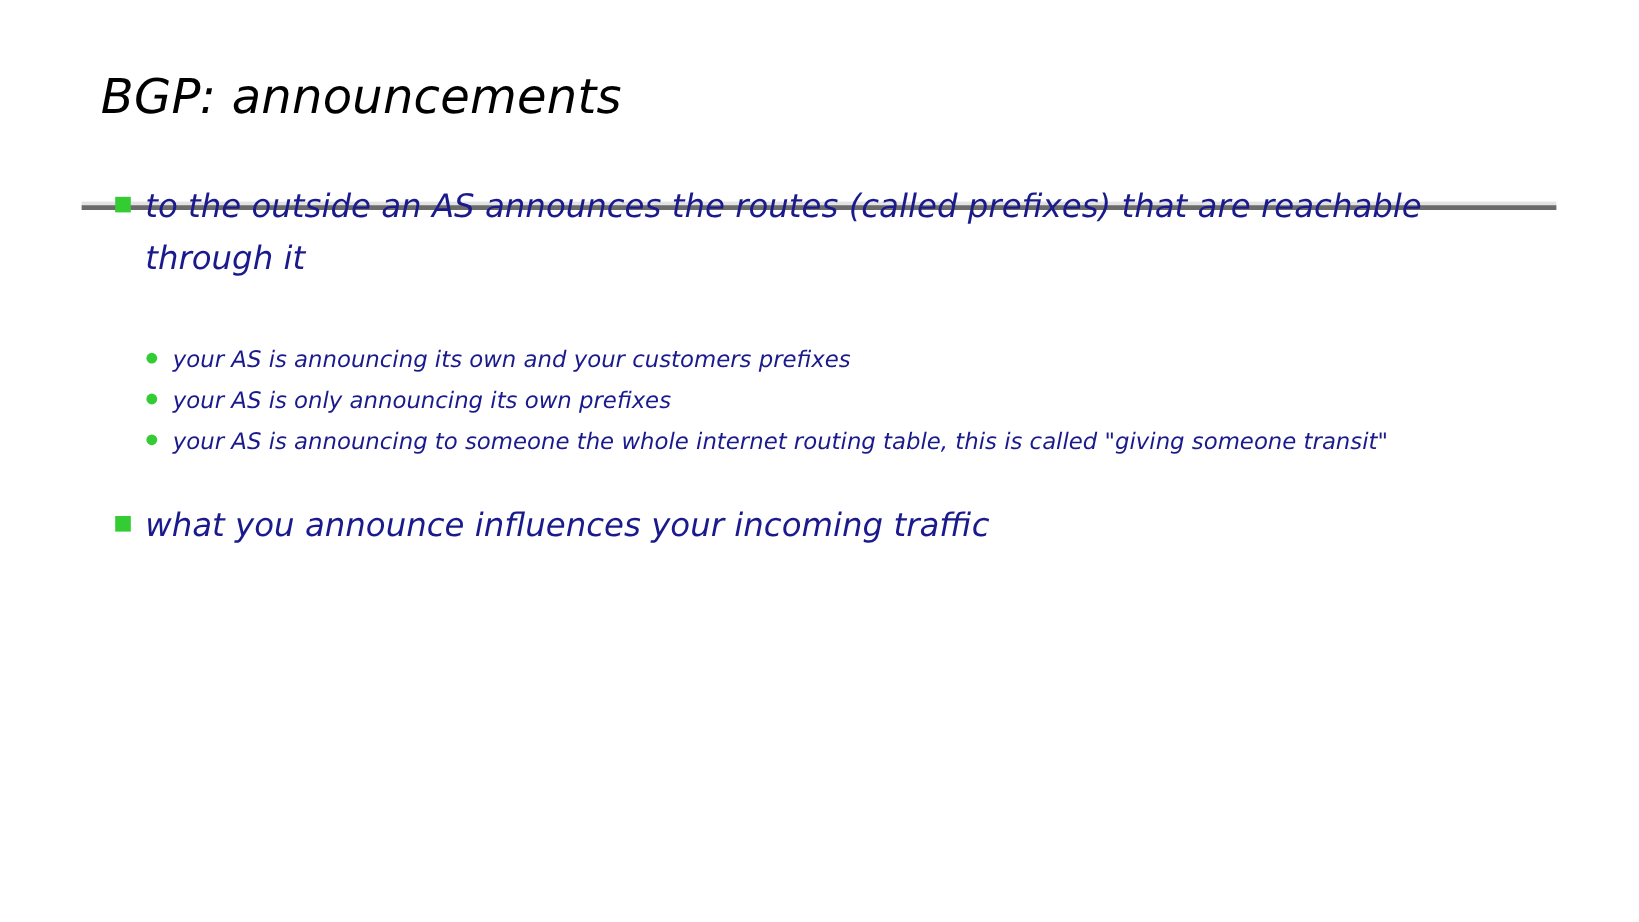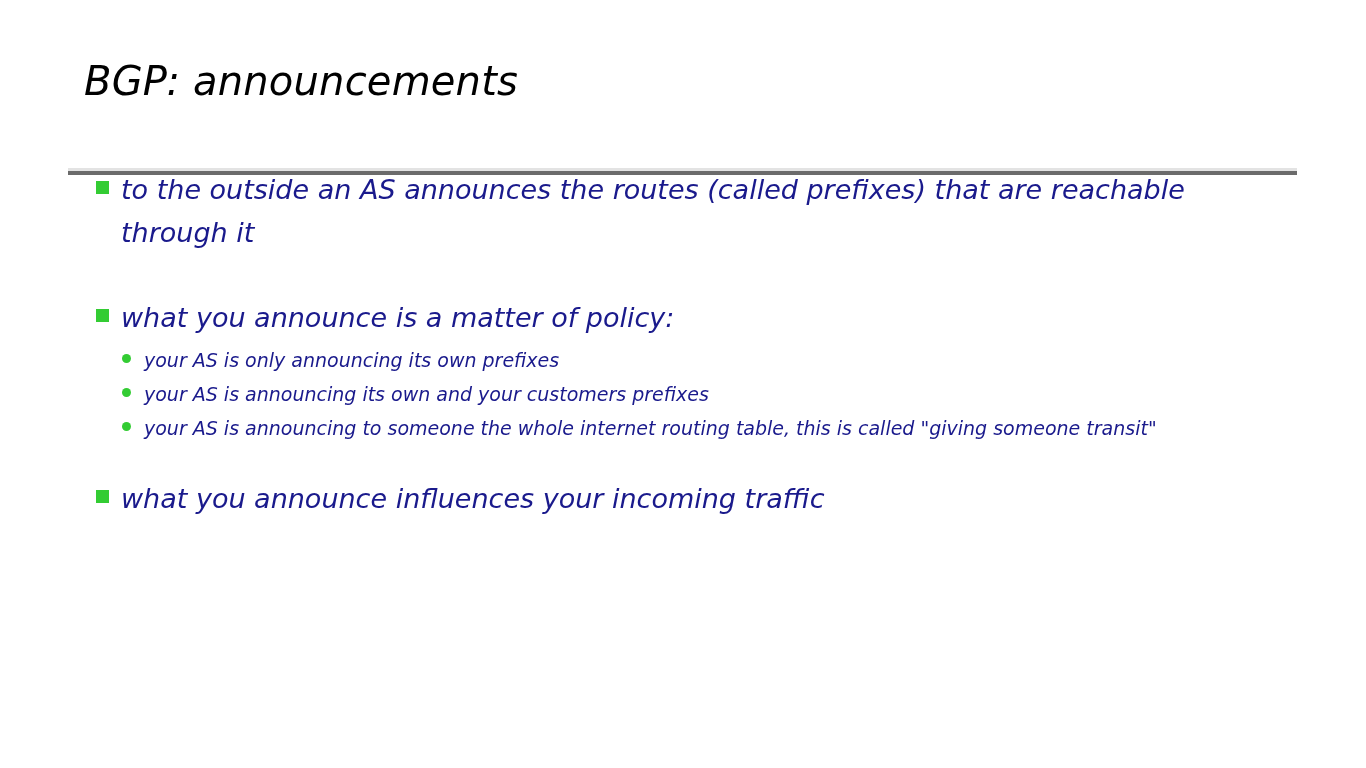--- a/index.html
+++ b/index.html
@@ -60,21 +60,21 @@
     left: 0; top: 3px;
     width: 100%;
     height: 4px;
     background: #6b6b6b;
   }
 
   
   .body-block {
     position: absolute;
     left: 0;
-    top: 168px;
+    top: 151px;
     width: 1264px;
   }
 
   .l1-item {
     position: relative;
     padding-left: 121px;
     margin-bottom: 0;
   }
   .l1-item .sq-bullet {
     position: absolute;
@@ -134,33 +134,29 @@
 
   <div class="body-block">
 
     <div class="l1-item">
       <span class="sq-bullet"></span>
       <div class="l1-text">to the outside an AS announces the routes (called prefixes) that are reachable through it</div>
     </div>
 
     <div class="gap-lg"></div>
 
-    <div class="l1-item">
-      <span class="sq-bullet"></span>
-      <div class="l1-text">what you announce is a matter of policy:</div>
-    </div>
 
     <div class="l2-list">
       <div class="l2-item">
         <span class="dot-bullet"></span>
-        <div class="l2-text">your AS is only announcing its own prefixes</div>
+        <div class="l2-text">your AS is announcing its own and your customers prefixes</div>
       </div>
       <div class="l2-item">
         <span class="dot-bullet"></span>
-        <div class="l2-text">your AS is announcing its own and your customers prefixes</div>
+        <div class="l2-text">your AS is only announcing its own prefixes</div>
       </div>
       <div class="l2-item">
         <span class="dot-bullet"></span>
         <div class="l2-text">your AS is announcing to someone the whole internet routing table, this is called "giving someone transit"</div>
       </div>
     </div>
 
     <div class="gap-md"></div>
 
     <div class="l1-item">

